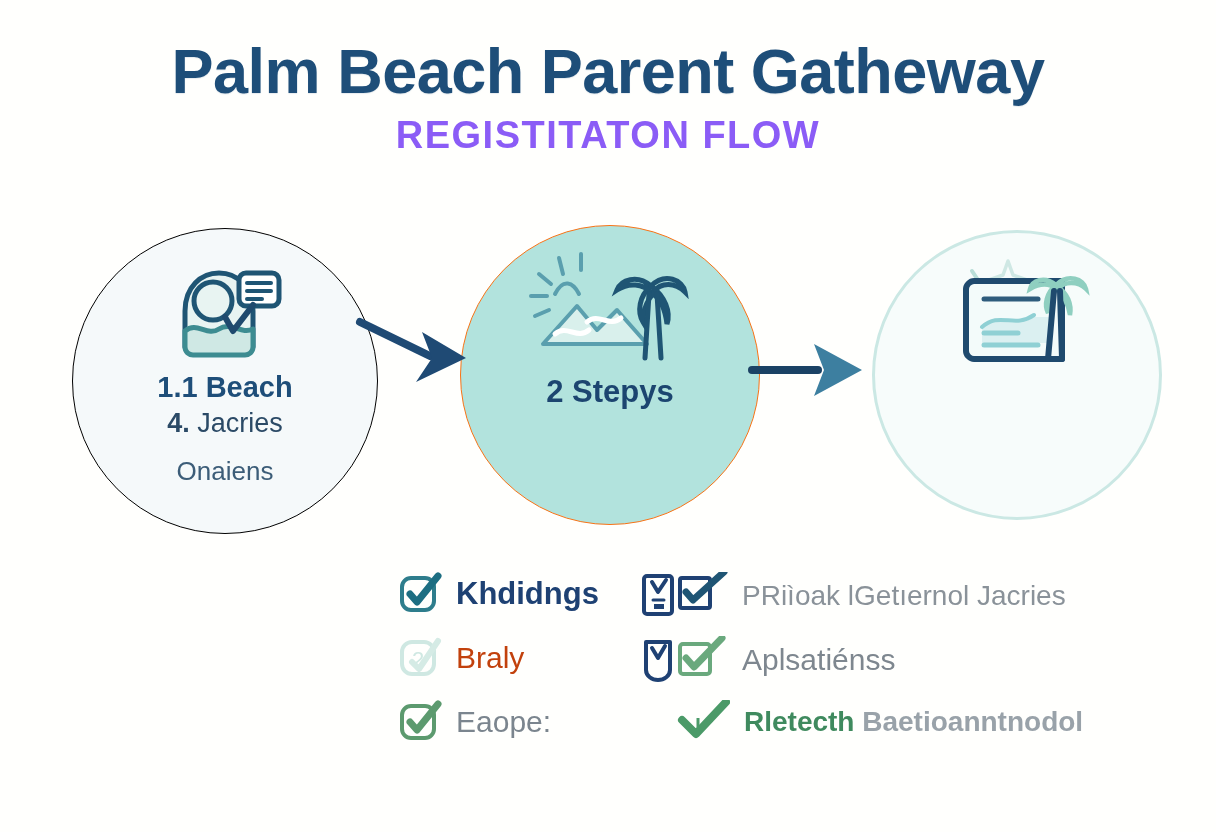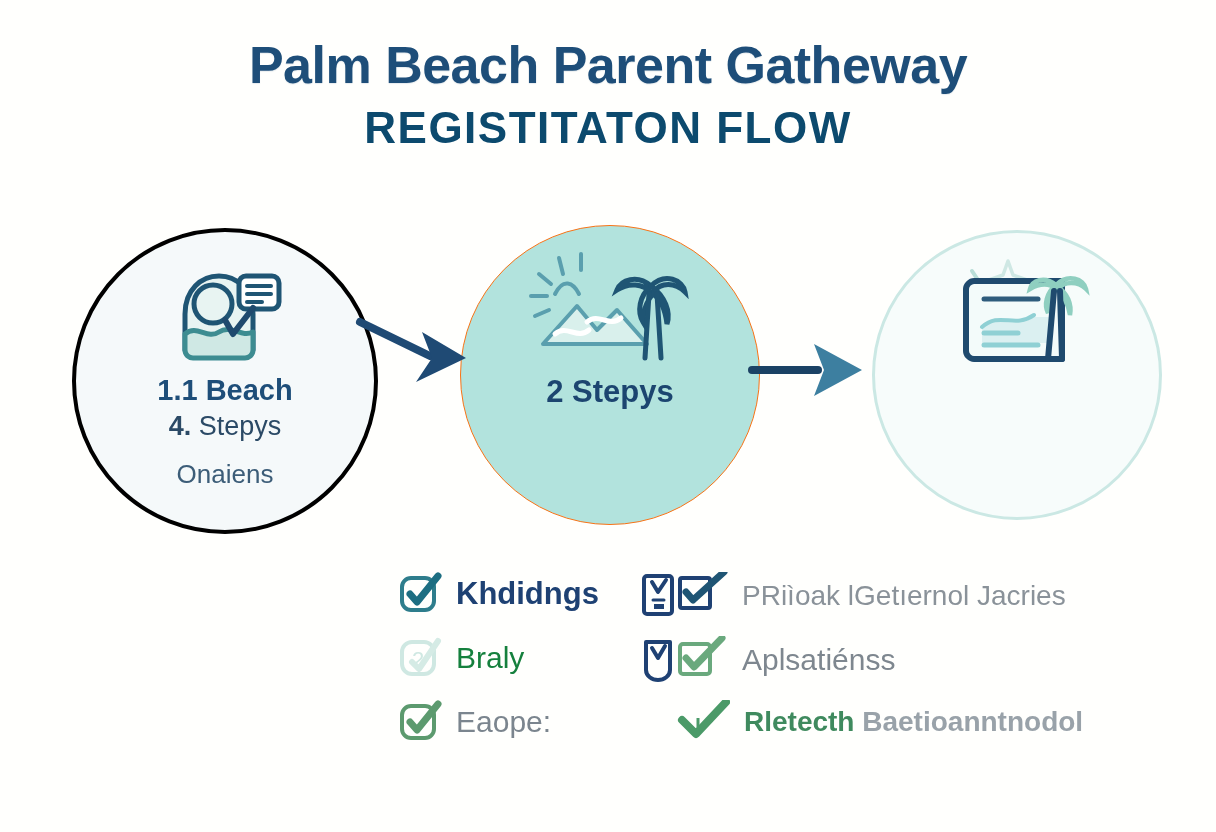--- a/index.html
+++ b/index.html
@@ -25,33 +25,33 @@
 
   
   .header {
     position: absolute;
     top: 38px;
     left: 0;
     width: 1216px;
     text-align: center;
   }
   .title {
-    font-size: 52px;
+    font-size: 63px;
     font-weight: bold;
     color: #1e4e79;
     letter-spacing: -0.5px;
     line-height: 1.05;
     white-space: nowrap;
     text-shadow: 0 1px 1px rgba(200,210,220,0.45);
   }
   .subtitle {
     margin-top: 12px;
-    font-size: 44px;
+    font-size: 38px;
     font-weight: bold;
-    color: #0c4a6e;
+    color: #8b5cf6;
     letter-spacing: 1.5px;
     line-height: 1.05;
     white-space: nowrap;
   }
 
   
   .steps-row {
     position: absolute;
     top: 222px;
     left: 0;
@@ -64,21 +64,21 @@
     display: flex;
     flex-direction: column;
     align-items: center;
     justify-content: flex-start;
     box-sizing: border-box;
   }
   .circle-1 {
     left: 72px;  top: 6px;
     width: 306px; height: 306px;
     background: #f5f9fa;
-    border: 4px solid #000000;
+    border: 1px solid #000000;
   }
   .circle-2 {
     left: 460px; top: 3px;
     width: 300px; height: 300px;
     background: #b2e3dd;
     border: 1px solid #f97316;
   }
   .circle-3 {
     left: 872px; top: 8px;
     width: 290px; height: 290px;
@@ -164,21 +164,21 @@
     align-items: center;
     margin-right: 14px;
   }
   .check-label { white-space: nowrap; }
 
   
   .lrow-1 { left: 398px; top: 12px; }
   .lrow-2 { left: 398px; top: 76px; }
   .lrow-3 { left: 398px; top: 140px; }
   .lrow-1 .check-label { font-size: 31px; font-weight: bold; color: #1e4173; }
-  .lrow-2 .check-label { font-size: 30px; font-weight: normal; color: #15803d; }
+  .lrow-2 .check-label { font-size: 30px; font-weight: normal; color: #c2410c; }
   .lrow-3 .check-label { font-size: 30px; font-weight: normal; color: #7b858e; }
 
   
   .rrow-1 { left: 642px; top: 12px; }
   .rrow-2 { left: 642px; top: 76px; }
   .rrow-3 { left: 676px; top: 140px; }
   .rrow-1 .check-label { font-size: 28px; font-weight: normal; color: #8a9299; }
   .rrow-2 .check-label { font-size: 30px; font-weight: normal; color: #7e878f; }
   .rrow-3 .check-label { font-size: 28px; font-weight: bold; color: #3f8a5e; }
   .rrow-3 .check-label .tail { font-weight: bold; color: #99a2a9; }
@@ -203,21 +203,21 @@
           <circle cx="46" cy="42" r="19" fill="none" stroke="#1f5574" stroke-width="5"></circle>
           <rect x="72" y="14" width="40" height="33" rx="7" fill="#ffffff" stroke="#1f5574" stroke-width="5"></rect>
           <line x1="80" y1="24" x2="104" y2="24" stroke="#1f5574" stroke-width="4" stroke-linecap="round"></line>
           <line x1="80" y1="32" x2="104" y2="32" stroke="#1f5574" stroke-width="4" stroke-linecap="round"></line>
           <line x1="80" y1="40" x2="95" y2="40" stroke="#1f5574" stroke-width="4" stroke-linecap="round"></line>
           <path d="M58 58 L66 72 L86 46" fill="none" stroke="#1f4a6e" stroke-width="6" stroke-linecap="round" stroke-linejoin="round"></path>
         </svg>
       </div>
       <div class="circle-text">
         <div class="c-line-main">1.1 Beach</div>
-        <div class="c-line-sub"><span class="lead-num">4.</span><span> Stepys</span></div>
+        <div class="c-line-sub"><span class="lead-num">4.</span><span> Jacries</span></div>
         <div class="c-line-third">Onaiens</div>
       </div>
     </div>
 
     <div class="circle circle-2">
       <div class="circle-icon">
         <svg width="170" height="126" viewBox="0 0 170 126">
           <g stroke="#5a9fae" stroke-width="4" stroke-linecap="round">
             <line x1="34" y1="10" x2="38" y2="26"></line>
             <line x1="56" y1="6" x2="56" y2="22"></line>

